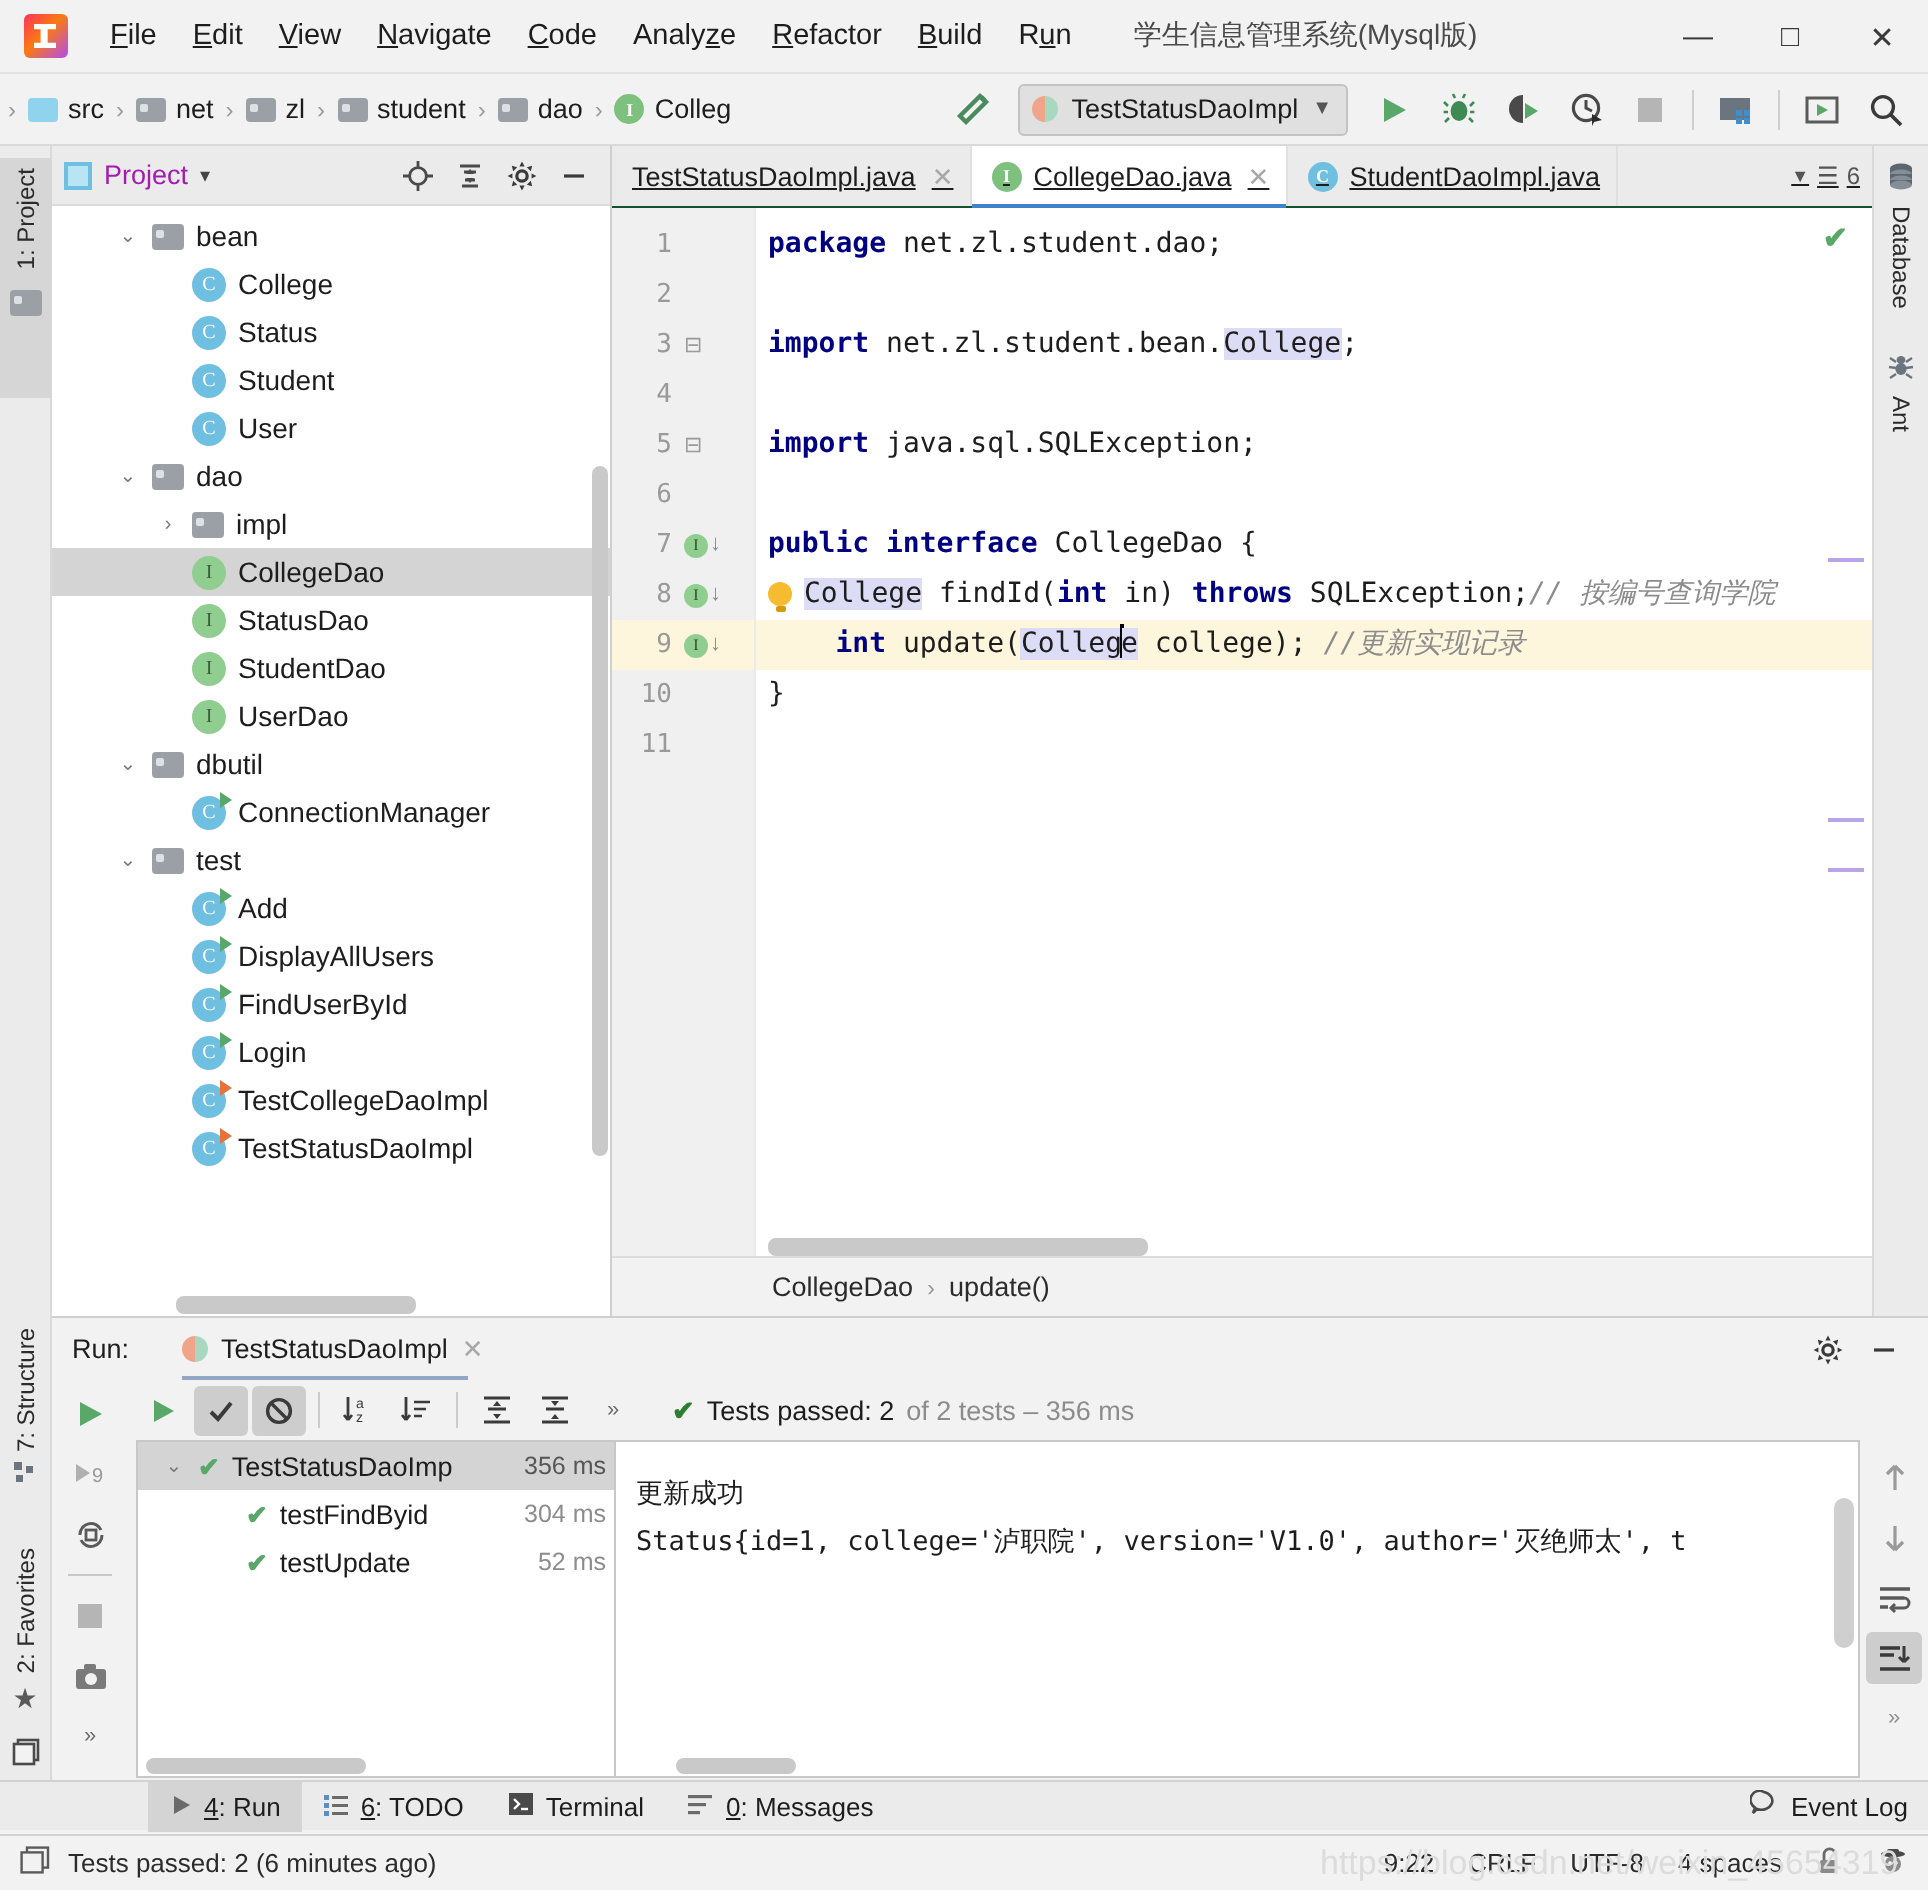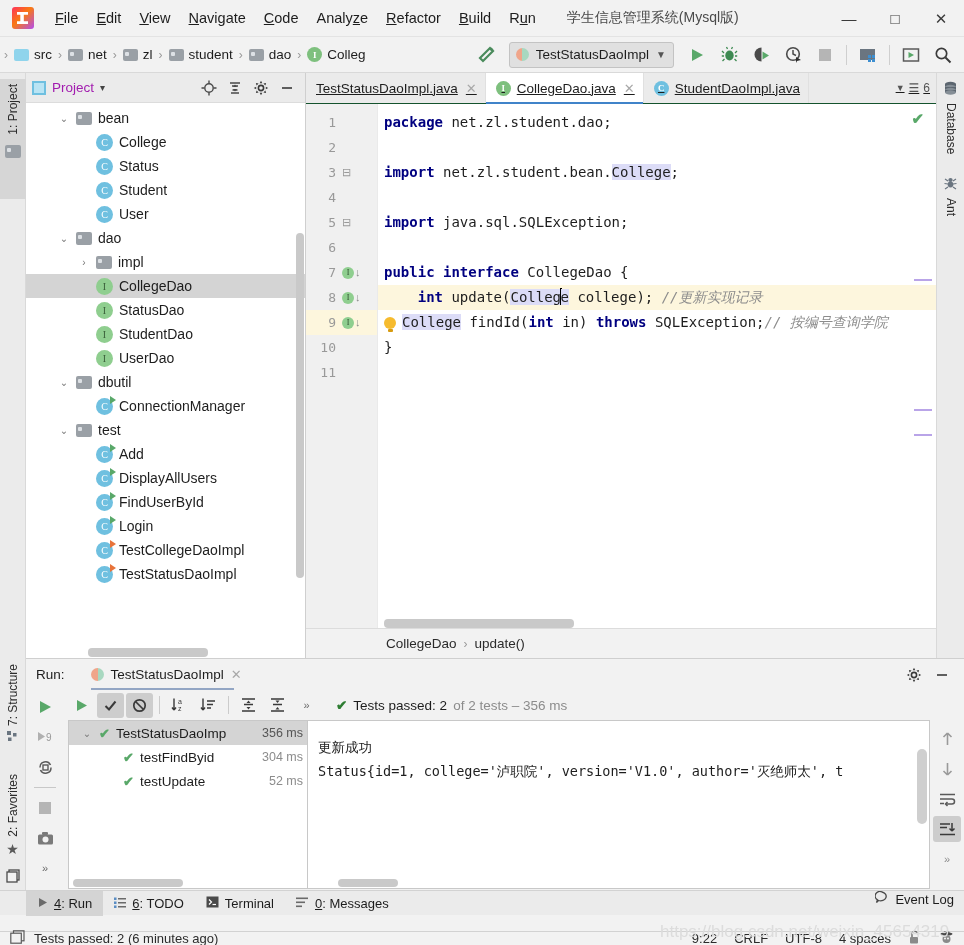--- a/index.html
+++ b/index.html
@@ -304,31 +304,31 @@
   .run-righttools {
     width: 34px; display:flex; flex-direction:column; align-items:center; padding-top:36px; gap:4px; flex:0 0 auto;
     background:#f2f2f2;
   }
   .rr-btn{ width:28px;height:26px;display:flex;align-items:center;justify-content:center;cursor:default;color:#8c8c8c;}
   .rr-btn.on{background:#cdcdcd;border-radius:3px;color:#3a3a3a;}
 
   
   .toolwin-bar {
     position: absolute; left: 0; bottom: 30px; width: 964px; height: 25px;
-    background: #ebebeb; border-top:1px solid #d2d2d2; display:flex; align-items:flex-start;
+    background: #ebebeb; border-top:1px solid #d2d2d2; display:flex; align-items:center;padding-left:48px;
   }
   .tw-btn {
     display:flex; align-items:center; gap:6px; padding: 0 11px; height:25px;
     font-size: 13px; color:#1d1d1d; cursor:default; white-space:nowrap;
   }
   .tw-btn.active { background:#d4d4d4; }
   .tw-btn u { text-decoration: underline; }
   .tw-right { margin-left:auto; display:flex; align-items:center; padding-right: 10px; gap:6px;}
   .statusbar {
-    position: absolute; left:0; bottom: 0; width: 964px; height: 14px;
+    position: absolute; left:0; bottom: 0; width: 964px; height: 28px;
     background: #f2f2f2; border-top:1px solid #d2d2d2; display:flex; align-items:center;
     font-size: 13px; color: #2b2b2b;
   }
   .sb-left { display:flex; align-items:center; gap:9px; padding-left: 10px;}
   .sb-right { margin-left:auto; display:flex; align-items:center; gap: 17px; padding-right: 10px;}
   .sb-item { cursor: default; white-space:nowrap;}
   .watermark {
     position:absolute; left: 660px; bottom: 3px; font-size: 17px; color: #dcdcdc;
     font-family:"Liberation Sans",sans-serif; white-space:nowrap; pointer-events:none;
   }
@@ -703,22 +703,22 @@
           </div>
         </div>
       <div class="code" id="editor-code">
           <div class="cline"><span class="kw">package </span><span class="plain">net.zl.student.dao;</span></div>
           <div class="cline"></div>
           <div class="cline"><span class="kw">import </span><span class="plain">net.zl.student.bean.</span><span class="hlref">College</span><span class="plain">;</span></div>
           <div class="cline"></div>
           <div class="cline"><span class="kw">import </span><span class="plain">java.sql.SQLException;</span></div>
           <div class="cline"></div>
           <div class="cline"><span class="kw">public interface </span><span class="plain">CollegeDao {</span></div>
+          <div class="cline"><span class="bulb"></span><span class="hlref">College</span><span class="plain"> findId(</span><span class="kw">int</span><span class="plain"> in) </span><span class="kw">throws</span><span class="plain"> SQLException;</span><span class="cmt">// 按编号查询学院</span></div>
           <div class="cline hl"><span class="plain">    </span><span class="kw">int</span><span class="plain"> update(</span><span class="hlref">Colleg</span><span class="caret"></span><span class="hlref">e</span><span class="plain"> college); </span><span class="cmt">//更新实现记录</span></div>
-          <div class="cline"><span class="bulb"></span><span class="hlref">College</span><span class="plain"> findId(</span><span class="kw">int</span><span class="plain"> in) </span><span class="kw">throws</span><span class="plain"> SQLException;</span><span class="cmt">// 按编号查询学院</span></div>
           <div class="cline"><span class="plain">}</span></div>
           <div class="cline"></div>
         </div>
       <span class="ok-check">✔</span>
       <span class="mark-lilac" style="top:175px;"></span>
       <span class="mark-lilac" style="top:305px;"></span>
       <span class="mark-lilac" style="top:330px;"></span>
       <div class="code-hscroll"></div>
     </div>
 

